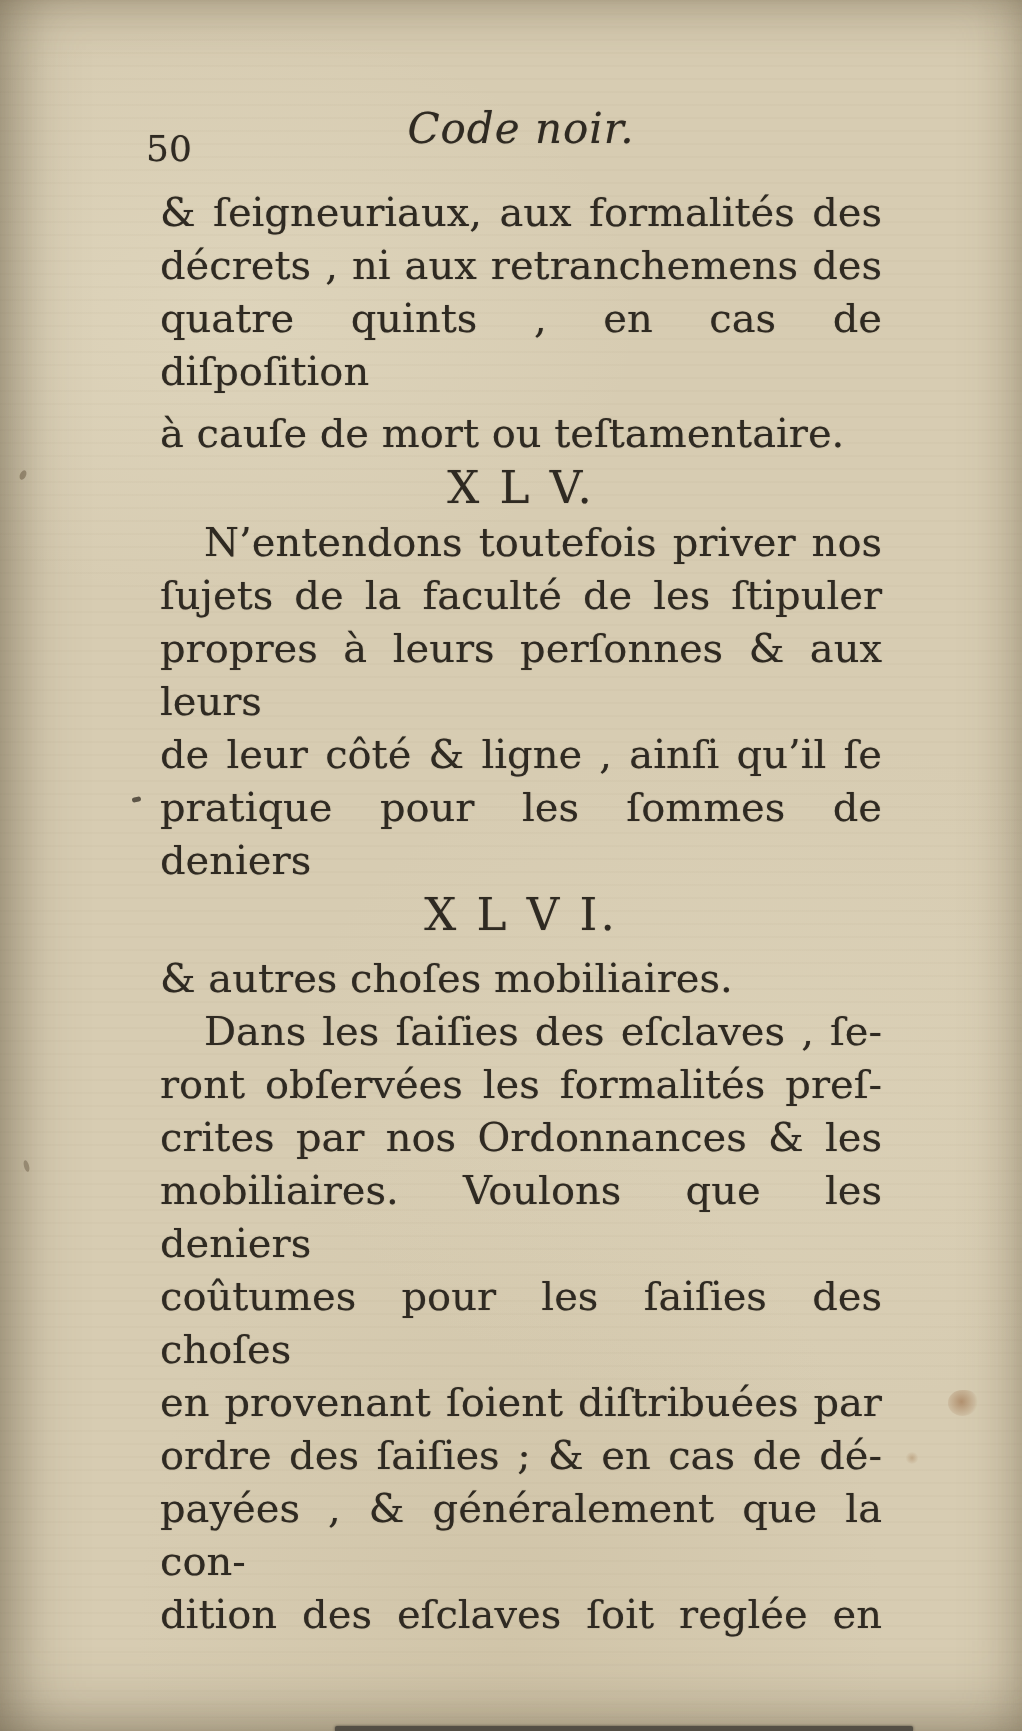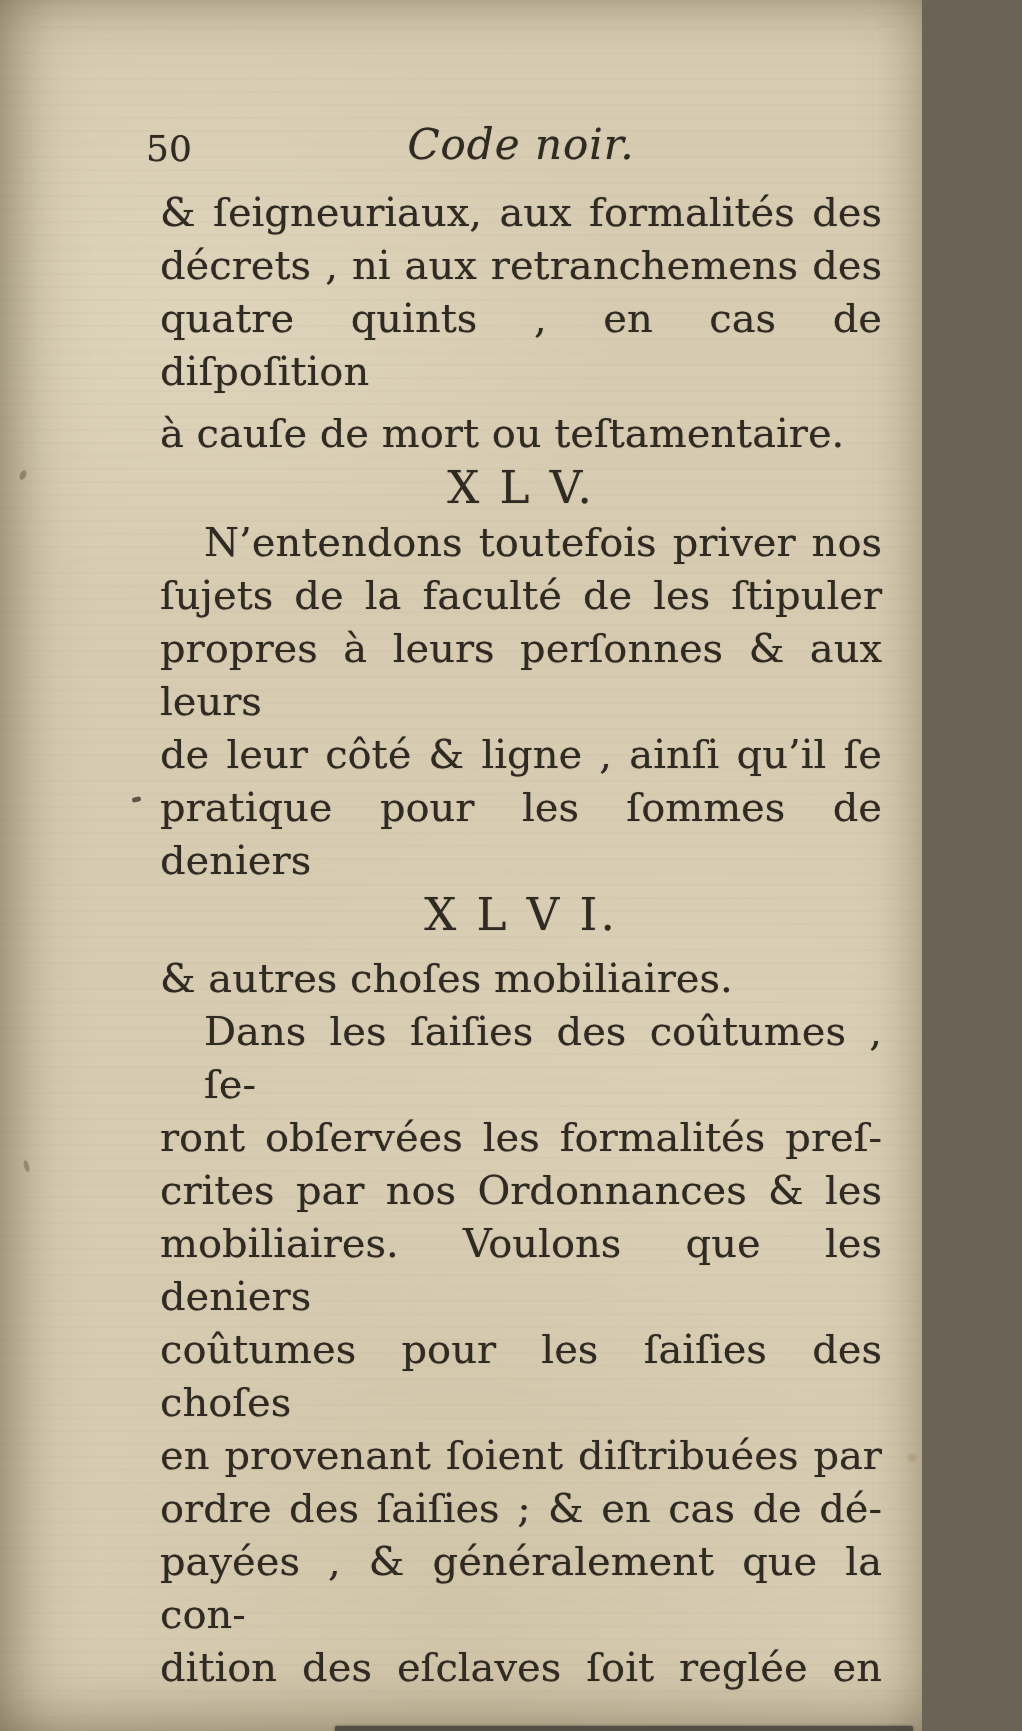--- a/index.html
+++ b/index.html
@@ -2,21 +2,21 @@
 <html><head>
 <meta charset="utf-8">
 <style>
   html, body {
     margin: 0;
     padding: 0;
     background: #6b6456;
   }
   .page {
     position: relative;
-    width: 922px;
+    width: 1022px;
     height: 1731px;
     overflow: hidden;
     background-color: #d7ccb2;
     background-image:
       repeating-linear-gradient(0deg,
         rgba(155,140,110,0.05) 0px, rgba(155,140,110,0.05) 2px,
         rgba(0,0,0,0) 2px, rgba(0,0,0,0) 13px),
       radial-gradient(ellipse 600px 420px at 22% 18%, rgba(235,228,205,0.35), rgba(0,0,0,0) 70%),
       radial-gradient(ellipse 700px 500px at 75% 62%, rgba(226,217,192,0.30), rgba(0,0,0,0) 70%),
       radial-gradient(ellipse 500px 700px at 50% 95%, rgba(190,175,142,0.25), rgba(0,0,0,0) 75%);
@@ -24,21 +24,21 @@
       inset 42px 0 70px -34px rgba(88,76,55,0.55),
       inset -34px 0 60px -34px rgba(105,92,68,0.40),
       inset 0 34px 60px -34px rgba(105,92,68,0.38),
       inset 0 -40px 70px -34px rgba(96,84,62,0.45);
     font-family: "DejaVu Serif", "Liberation Serif", serif;
     color: #2f2a22;
   }
 
   .running-title {
     position: absolute;
-    top: 120px;
+    top: 104px;
     left: 160px;
     width: 722px;
     text-align: center;
     font-style: italic;
     font-size: 42px;
     line-height: 50px;
     letter-spacing: 1px;
     text-shadow: 0 0 1px rgba(47,42,34,0.55);
   }
   .page-number {
@@ -136,21 +136,21 @@
       <div class="line align-justify">quatre quints , en cas de diſpoſition</div>
       <div class="line align-left">à cauſe de mort ou teſtamentaire.</div>
       <div class="line align-center heading">X L V.</div>
       <div class="line align-justify indent">N’entendons toutefois priver nos</div>
       <div class="line align-justify">ſujets de la faculté de les ſtipuler</div>
       <div class="line align-justify">propres à leurs perſonnes &amp; aux leurs</div>
       <div class="line align-justify">de leur côté &amp; ligne , ainſi qu’il ſe</div>
       <div class="line align-justify">pratique pour les ſommes de deniers</div>
       <div class="line align-center heading">X L V I.</div>
       <div class="line align-left">&amp; autres choſes mobiliaires.</div>
-      <div class="line align-justify indent">Dans les ſaiſies des coûtumes , ſe-</div>
+      <div class="line align-justify indent">Dans les ſaiſies des eſclaves , ſe-</div>
       <div class="line align-justify">ront obſervées les formalités preſ-</div>
       <div class="line align-justify">crites par nos Ordonnances &amp; les</div>
       <div class="line align-justify">mobiliaires. Voulons que les deniers</div>
       <div class="line align-justify">coûtumes pour les ſaiſies des choſes</div>
       <div class="line align-justify">en provenant ſoient diſtribuées par</div>
       <div class="line align-justify">ordre des ſaiſies ; &amp; en cas de dé-</div>
       <div class="line align-justify">payées , &amp; généralement que la con-</div>
       <div class="line align-justify">dition des eſclaves ſoit reglée en</div>
     </div>
 

